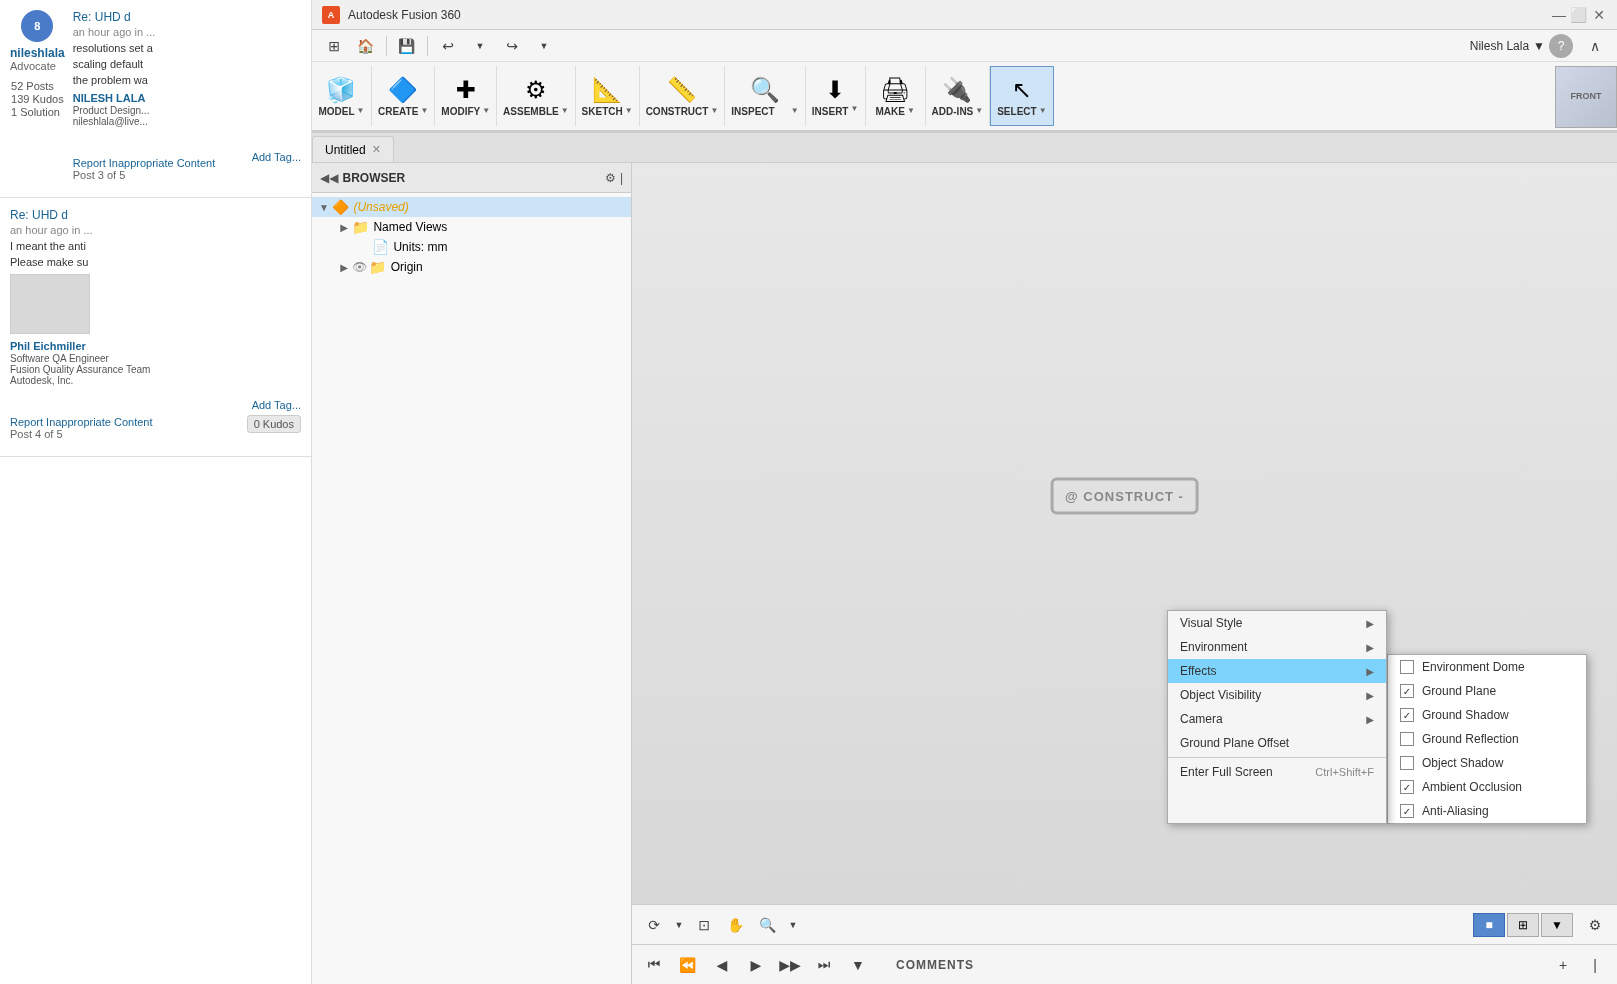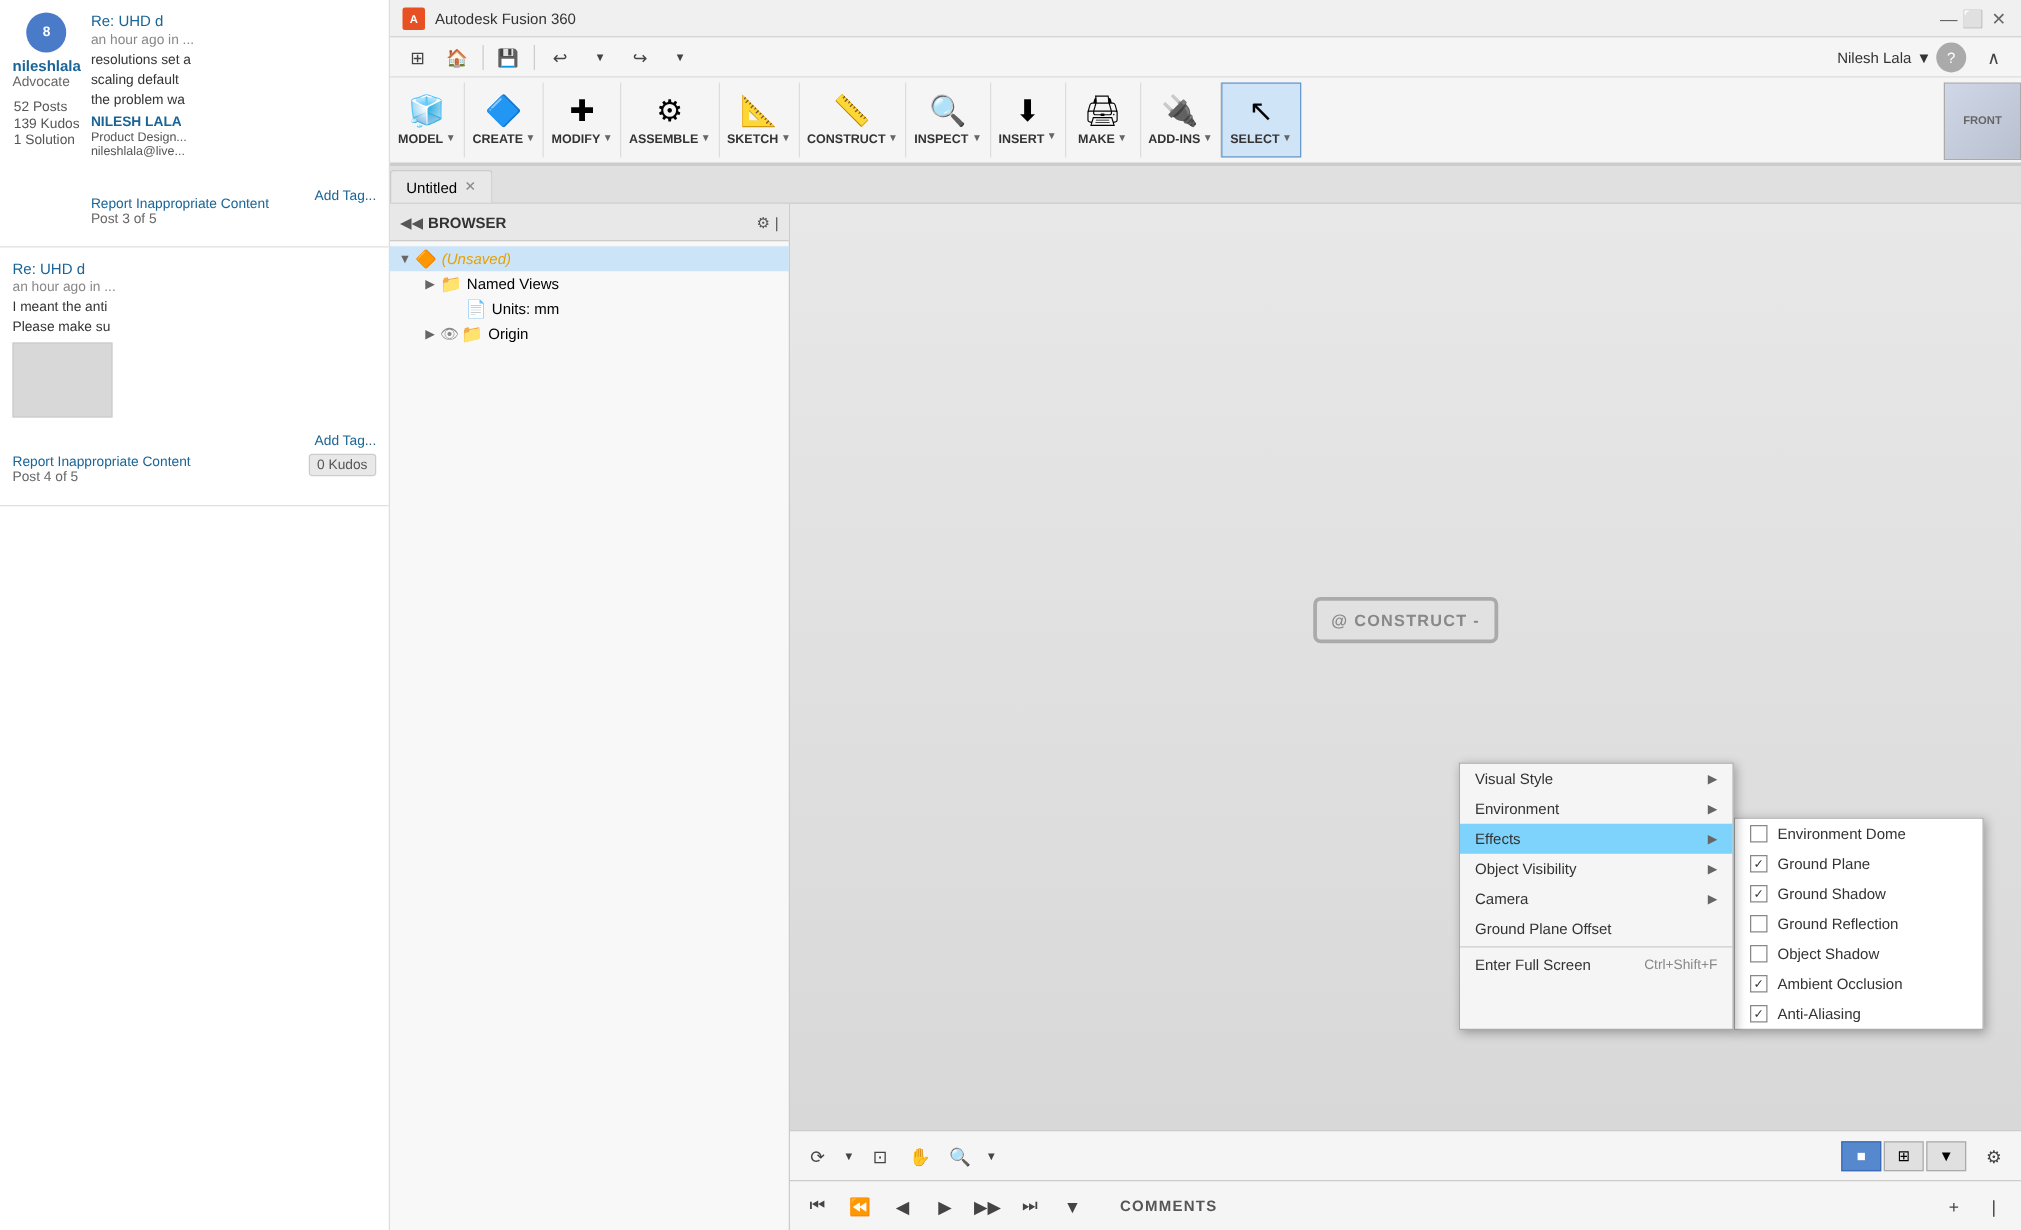--- a/index.html
+++ b/index.html
@@ -399,20 +399,26 @@
   </div>
 
   <div class="forum-post">
     <div class="post-header">
       <div style="flex:1;">
         <div class="post-title">Re: UHD d</div>
         <div class="post-time">an hour ago in ...</div>
         <div class="post-text">I meant the anti</div>
         <div class="post-text">Please make su</div>
         <div class="image-placeholder"></div>
+        <div style="margin:4px 0;">
+          <div class="person-name">Phil Eichmiller</div>
+          <div class="person-title">Software QA Engineer</div>
+          <div class="person-org">Fusion Quality Assurance Team</div>
+          <div class="person-org">Autodesk, Inc.</div>
+        </div>
         <div class="post-footer">
           <div>
             <div class="report-link">Report Inappropriate Content</div>
             <div class="post-meta">Post 4 of 5</div>
           </div>
           <div style="display:flex;flex-direction:column;align-items:flex-end;gap:4px;">
             <div class="add-tag">Add Tag...</div>
             <div class="kudos-badge">0 Kudos</div>
           </div>
         </div>
@@ -496,21 +502,21 @@
       </div>
       <div class="toolbar-section">
         <span class="tool-icon">📏</span>
         <div style="display:flex;align-items:center;gap:2px;">
           <span class="tool-label">CONSTRUCT</span>
           <span class="dropdown-arrow">▼</span>
         </div>
       </div>
       <div class="toolbar-section">
         <span class="tool-icon">🔍</span>
-        <div style="display:flex;align-items:center;gap:3px;">
+        <div style="display:flex;align-items:center;gap:16px;">
           <span class="tool-label">INSPECT</span>
           <span class="dropdown-arrow">▼</span>
         </div>
       </div>
       <div class="toolbar-section">
         <span class="tool-icon">⬇</span>
         <div style="display:flex;align-items:flex-start;gap:2px;">
           <span class="tool-label">INSERT</span>
           <span class="dropdown-arrow">▼</span>
         </div>

